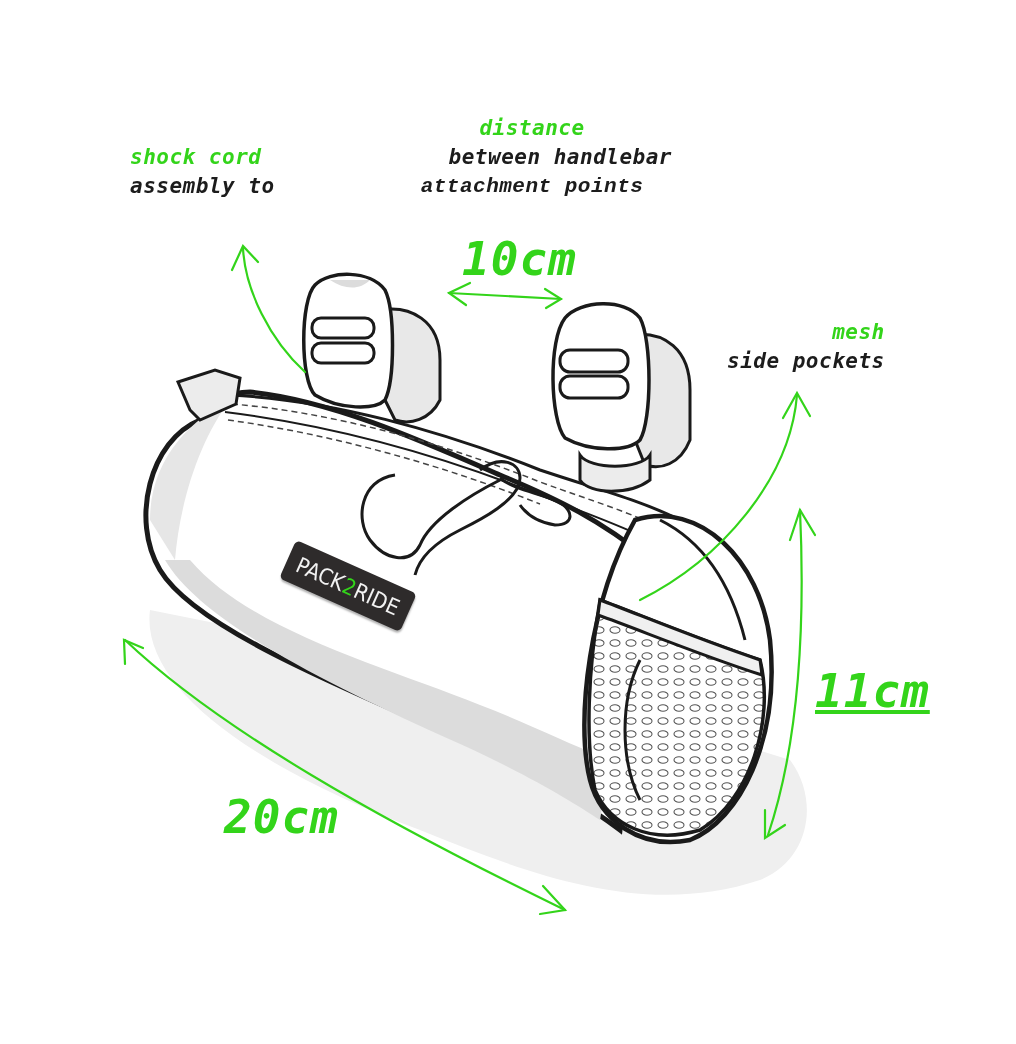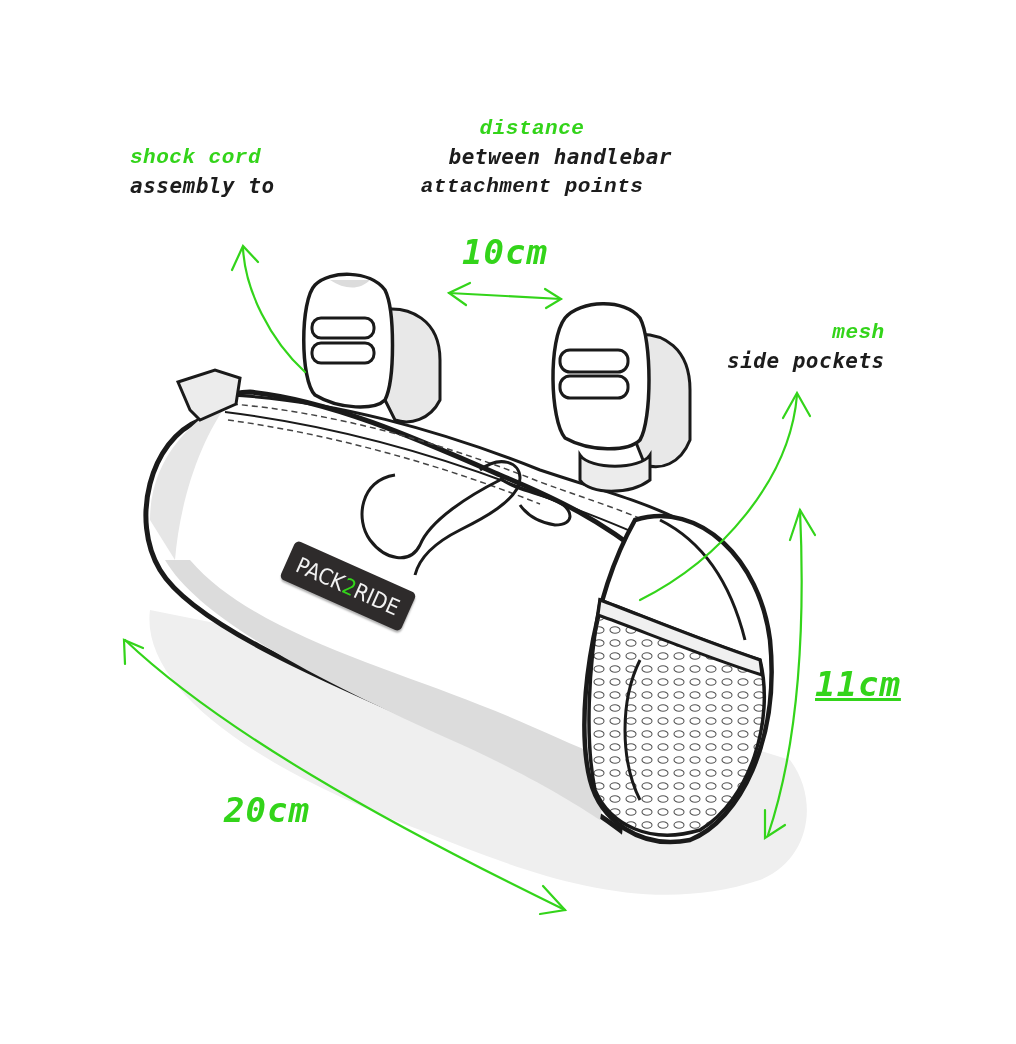--- a/index.html
+++ b/index.html
@@ -10,28 +10,28 @@
     position: absolute;
     font-family: "DejaVu Sans Mono", "Liberation Mono", monospace;
     font-weight: bold;
     font-style: italic;
     font-size: 21px;
     line-height: 29px;
     letter-spacing: 0.5px;
     white-space: nowrap;
     text-align: right;
   }
-  .green { color: #33d41a; font-family: Liberation Mono, monospace; }
+  .green { color: #33d41a; }
   .dark { color: #1c1c1c; }
   .dim {
     position: absolute;
     font-family: "DejaVu Sans Mono", "Liberation Mono", monospace;
     font-weight: bold;
     font-style: italic;
-    font-size: 34px;
+    font-size: 46px;
     color: #33d41a;
     white-space: nowrap;
     letter-spacing: 1px;
   }
   .right { text-align: left; }
   .center { text-align: center; }
   .brand {
     font-family: "DejaVu Sans Condensed", "DejaVu Sans", sans-serif;
     font-size: 22px;
     font-weight: normal;

